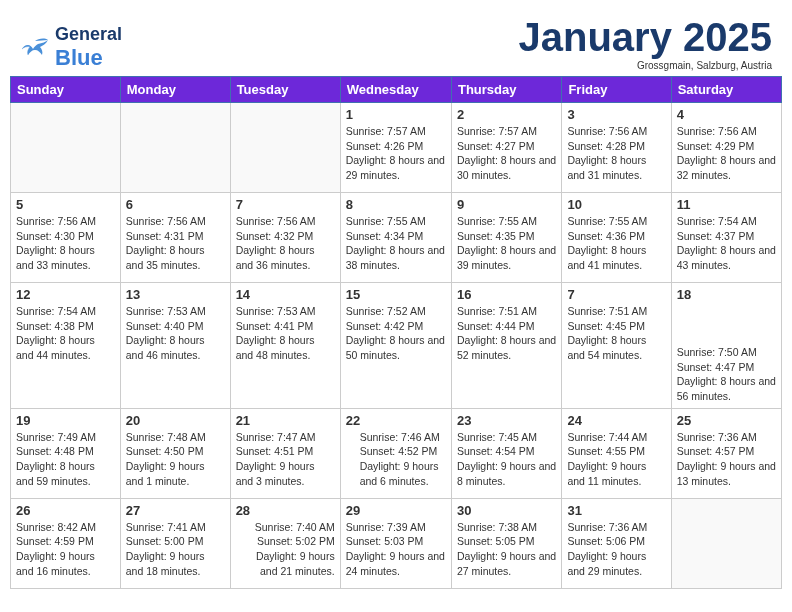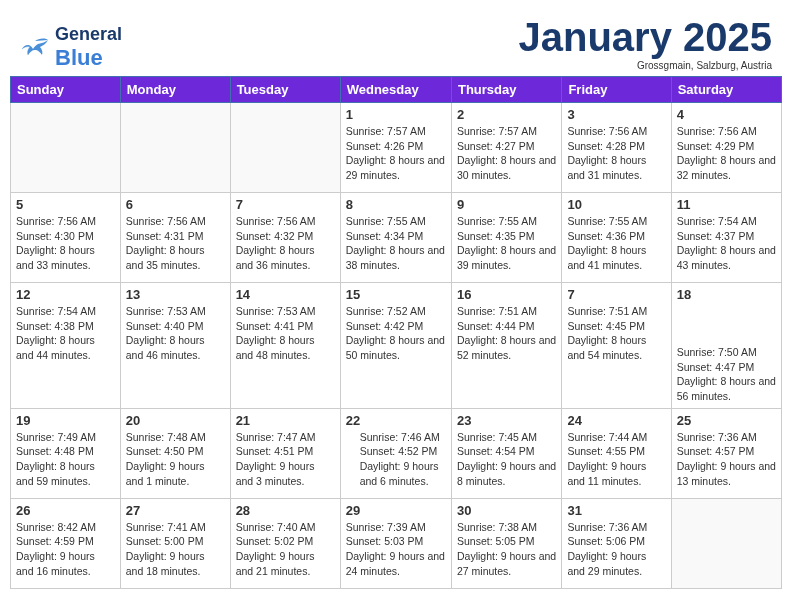--- a/index.html
+++ b/index.html
@@ -294,21 +294,21 @@
 Daylight: 9 hours and 16 minutes.</div>
         </td>
         <td>
           <div class="day-num">27</div>
           <div class="day-info" style="white-space: pre-line;">Sunrise: 7:41 AM
 Sunset: 5:00 PM
 Daylight: 9 hours and 18 minutes.</div>
         </td>
         <td>
           <div class="day-num">28</div>
-          <div class="day-info" style="white-space: pre-line;">Sunrise: 7:40 AM
+          <div class="day-info" style="white-space: pre-line; text-align: right;">Sunrise: 7:40 AM
 Sunset: 5:02 PM
 Daylight: 9 hours and 21 minutes.</div>
         </td>
         <td>
           <div class="day-num">29</div>
           <div class="day-info" style="white-space: pre-line;">Sunrise: 7:39 AM
 Sunset: 5:03 PM
 Daylight: 9 hours and 24 minutes.</div>
         </td>
         <td>

